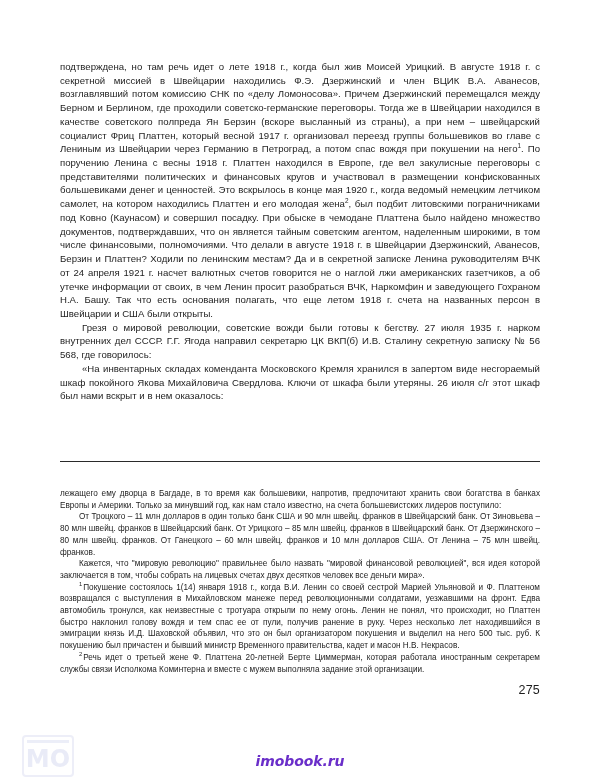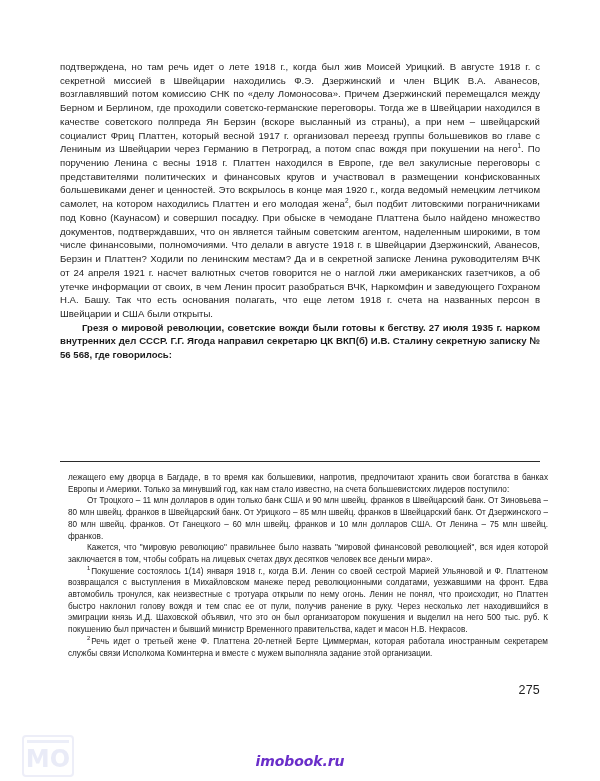--- a/index.html
+++ b/index.html
@@ -32,21 +32,20 @@
     line-height: 13.72px;
     text-align: justify;
     text-justify: inter-word;
     letter-spacing: 0.01px;
     color: #1d1d1d;
     margin: 0;
   }
 
   .body-text + .body-text {
     margin-top: 0;
-    font-weight: bold;
   }
 
   .indent {
     text-indent: 22px;
   }
 
   sup.fn-ref {
     font-size: 6.4px;
     vertical-align: super;
     line-height: 0;
@@ -61,23 +60,22 @@
     height: 0;
     border: 0;
     border-top: 1px solid #2a2a2a;
     margin: 0;
   }
 
   
   .footnotes {
     position: absolute;
     left: 60px;
-    top: 472px;
+    top: 488px;
     width: 480px;
-    margin-left: 8px;
   }
 
   .fn-text {
     font-size: 8.2px;
     line-height: 11.7px;
     text-align: justify;
     text-justify: inter-word;
     color: #1d1d1d;
     margin: 0;
   }
@@ -133,20 +131,21 @@
 <body>
 
 <div class="page">
 
   <div class="text-column">
 
     <p class="body-text"><span>подтверждена, но там речь идет о лете 1918 г., когда был жив Моисей Урицкий. В августе 1918 г. с секретной миссией в Швейцарии находились Ф.Э. Дзержинский и член ВЦИК В.А. Аванесов, возглавлявший потом комиссию СНК по «делу Ломоносова». Причем Дзержинский перемещался между Берном и Берлином, где проходили советско-германские переговоры. Тогда же в Швейцарии находился в качестве советского полпреда Ян Берзин (вскоре высланный из страны), а при нем – швейцарский социалист Фриц Платтен, который весной 1917 г. организовал переезд группы большевиков во главе с Лениным из Швейцарии через Германию в Петроград, а потом спас вождя при покушении на него</span><sup class="fn-ref">1</sup><span>. По поручению Ленина с весны 1918 г. Платтен находился в Европе, где вел закулисные переговоры с представителями политических и финансовых кругов и участвовал в размещении конфискованных большевиками денег и ценностей. Это вскрылось в конце мая 1920 г., когда ведомый немецким летчиком самолет, на котором находились Платтен и его молодая жена</span><sup class="fn-ref">2</sup><span>, был подбит литовскими пограничниками под Ковно (Каунасом) и совершил посадку. При обыске в чемодане Платтена было найдено множество документов, подтверждавших, что он является тайным советским агентом, наделенным широкими, в том числе финансовыми, полномочиями. Что делали в августе 1918 г. в Швейцарии Дзержинский, Аванесов, Берзин и Платтен? Ходили по ленинским местам? Да и в секретной записке Ленина руководителям ВЧК от 24 апреля 1921 г. насчет валютных счетов говорится не о наглой лжи американских газетчиков, а об утечке информации от своих, в чем Ленин просит разобраться ВЧК, Наркомфин и заведующего Гохраном Н.А. Башу. Так что есть основания полагать, что еще летом 1918 г. счета на названных персон в Швейцарии и США были открыты.</span></p>
 
     <p class="body-text indent">Грезя о мировой революции, советские вожди были готовы к бегству. 27 июля 1935 г. нарком внутренних дел СССР. Г.Г. Ягода направил секретарю ЦК ВКП(б) И.В. Сталину секретную записку № 56 568, где говорилось:</p>
 
+    <p class="body-text indent">«На инвентарных складах коменданта Московского Кремля хранился в запертом виде несгораемый шкаф покойного Якова Михайловича Свердлова. Ключи от шкафа были утеряны. 26 июля с/г этот шкаф был нами вскрыт и в нем оказалось:</p>
 
   </div>
 
   <hr class="fn-rule">
 
   <div class="footnotes">
 
     <p class="fn-text">лежащего ему дворца в Багдаде, в то время как большевики, напротив, предпочитают хранить свои богатства в банках Европы и Америки. Только за минувший год, как нам стало известно, на счета большевистских лидеров поступило:</p>
 
     <p class="fn-text fn-indent">От Троцкого – 11 млн долларов в один только банк США и 90 млн швейц. франков в Швейцарский банк. От Зиновьева – 80 млн швейц. франков в Швейцарский банк. От Урицкого – 85 млн швейц. франков в Швейцарский банк. От Дзержинского – 80 млн швейц. франков. От Ганецкого – 60 млн швейц. франков и 10 млн долларов США. От Ленина – 75 млн швейц. франков.</p>

